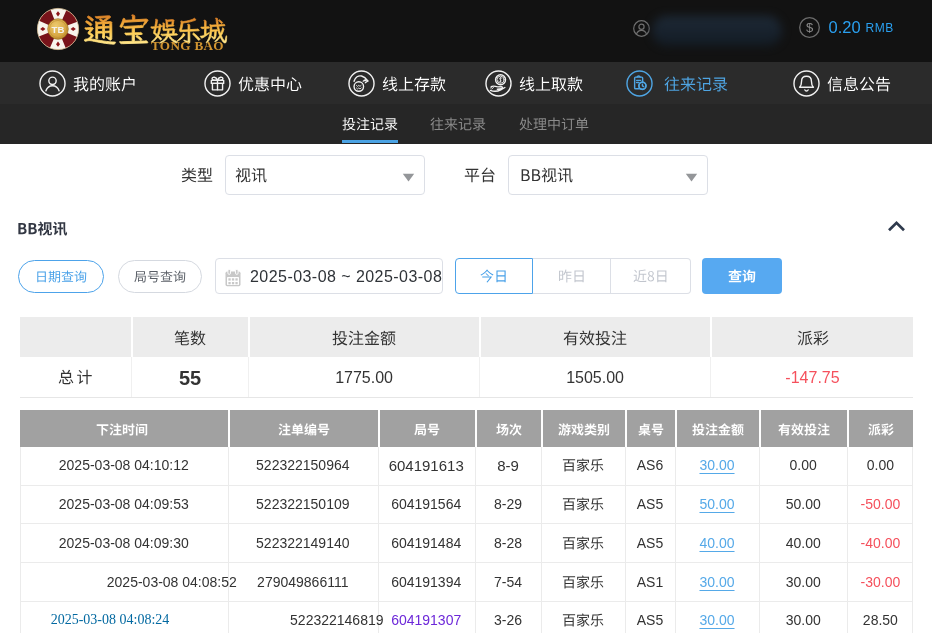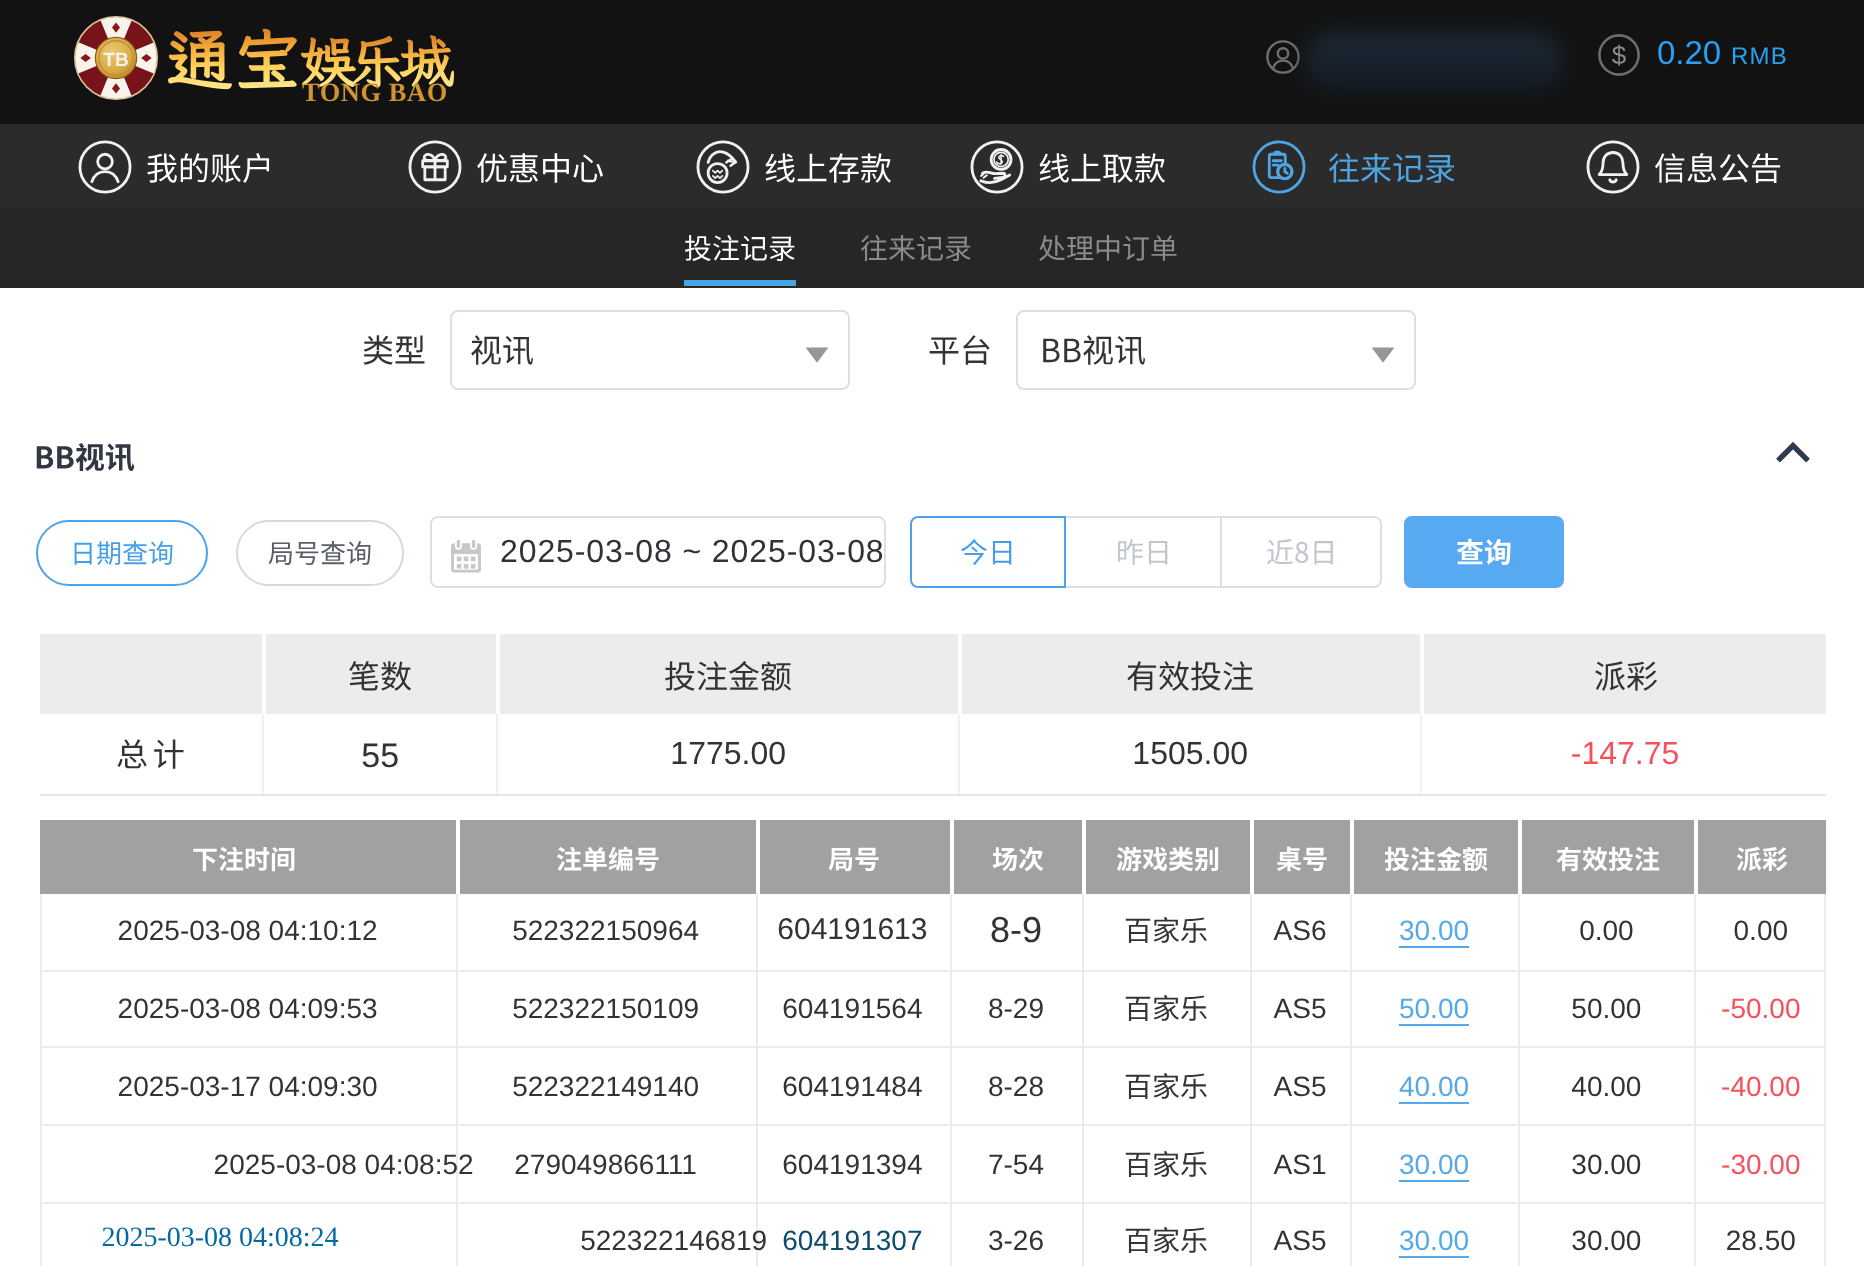--- a/index.html
+++ b/index.html
@@ -363,21 +363,21 @@
   </svg>
 <div style="position:absolute;left:19.6px;top:396.6px;width:893.8px;height:1.2px;background:#e6e6e6"></div>
 <div style="position:absolute;left:130.6px;top:357.0px;width:1.0px;height:39.6px;background:#f0f0f0"></div>
 <div style="position:absolute;left:247.6px;top:357.0px;width:1.0px;height:39.6px;background:#f0f0f0"></div>
 <div style="position:absolute;left:478.6px;top:357.0px;width:1.0px;height:39.6px;background:#f0f0f0"></div>
 <div style="position:absolute;left:709.6px;top:357.0px;width:1.0px;height:39.6px;background:#f0f0f0"></div>
 <svg class="z" style="left:57.8px;top:369.3px;width:34.40px;height:16px" viewBox="0 0 2150 1000" fill="#333">
     <use href="#qae"></use>
     <use href="#qaC" x="1150"></use>
   </svg>
-<div class="t tc" style="left:190.1px;top:377.5px;font-size:17px;color:#333;font-weight:400;text-align:right;">55</div>
+<div class="t tc" style="left:190.1px;top:377.5px;font-size:20px;color:#333;font-weight:700;text-align:right;">55</div>
 <div class="t tc" style="left:364.1px;top:377.5px;font-size:16px;color:#333;font-weight:400;">1775.00</div>
 <div class="t tc" style="left:595.1px;top:377.5px;font-size:16px;color:#333;font-weight:400;">1505.00</div>
 <div class="t tc" style="left:812.5px;top:377.5px;font-size:16px;color:#f5505c;font-weight:400;">-147.75</div>
 <div style="position:absolute;left:19.6px;top:410.0px;width:208.4px;height:36.6px;background:#a1a1a1"></div>
 <svg class="z" style="left:95.8px;top:422.5px;width:52.00px;height:13px" viewBox="0 0 4000 1000" fill="#fff">
     <use href="#qb"></use>
     <use href="#qq" x="1000"></use>
     <use href="#ql" x="2000"></use>
     <use href="#qz" x="3000"></use>
   </svg>
@@ -439,21 +439,21 @@
 <div style="position:absolute;left:759.0px;top:446.6px;width:1.0px;height:186.4px;background:#ebebeb"></div>
 <div style="position:absolute;left:847.4px;top:446.6px;width:1.0px;height:186.4px;background:#ebebeb"></div>
 <div style="position:absolute;left:912.4px;top:446.6px;width:1.0px;height:186.4px;background:#ebebeb"></div>
 <div style="position:absolute;left:19.6px;top:484.8px;width:893.8px;height:1.0px;background:#ebebeb"></div>
 <div style="position:absolute;left:19.6px;top:523.4px;width:893.8px;height:1.0px;background:#ebebeb"></div>
 <div style="position:absolute;left:19.6px;top:562.0px;width:893.8px;height:1.0px;background:#ebebeb"></div>
 <div style="position:absolute;left:19.6px;top:600.6px;width:893.8px;height:1.0px;background:#ebebeb"></div>
 <div class="t tc" style="left:123.8px;top:465.4px;font-size:14px;color:#333;font-weight:400;">2025-03-08 04:10:12</div>
 <div class="t tc" style="left:302.8px;top:465.4px;font-size:14px;color:#333;font-weight:400;">522322150964</div>
 <div class="t tc" style="left:426.2px;top:465.4px;font-size:15px;color:#333;font-weight:400;">604191613</div>
-<div class="t tc" style="left:508.0px;top:465.4px;font-size:18px;color:#333;font-weight:400;">8-9</div>
+<div class="t tc" style="left:508.0px;top:465.4px;font-size:15px;color:#333;font-weight:400;">8-9</div>
 <svg class="z" style="left:562.0px;top:458.4px;width:42.00px;height:14px" viewBox="0 0 3000 1000" fill="#333">
     <use href="#qaw"></use>
     <use href="#qX" x="1000"></use>
     <use href="#qK" x="2000"></use>
   </svg>
 <div class="t tc" style="left:650.0px;top:465.4px;font-size:14px;color:#333;font-weight:400;">AS6</div>
 <div class="t tc" style="left:717.0px;top:465.4px;font-size:14px;color:#55a9e8;font-weight:400;text-decoration:underline;text-underline-offset:3px;">30.00</div>
 <div class="t tc" style="left:803.2px;top:465.4px;font-size:14px;color:#333;font-weight:400;">0.00</div>
 <div class="t tc" style="left:880.4px;top:465.4px;font-size:14px;color:#333;font-weight:400;">0.00</div>
 <div class="t tc" style="left:123.8px;top:504.1px;font-size:14px;color:#333;font-weight:400;">2025-03-08 04:09:53</div>
@@ -462,21 +462,21 @@
 <div class="t tc" style="left:508.0px;top:504.1px;font-size:14px;color:#333;font-weight:400;">8-29</div>
 <svg class="z" style="left:562.0px;top:497.1px;width:42.00px;height:14px" viewBox="0 0 3000 1000" fill="#333">
     <use href="#qaw"></use>
     <use href="#qX" x="1000"></use>
     <use href="#qK" x="2000"></use>
   </svg>
 <div class="t tc" style="left:650.0px;top:504.1px;font-size:14px;color:#333;font-weight:400;">AS5</div>
 <div class="t tc" style="left:717.0px;top:504.1px;font-size:14px;color:#55a9e8;font-weight:400;text-decoration:underline;text-underline-offset:3px;">50.00</div>
 <div class="t tc" style="left:803.2px;top:504.1px;font-size:14px;color:#333;font-weight:400;">50.00</div>
 <div class="t tc" style="left:880.4px;top:504.1px;font-size:14px;color:#f5505c;font-weight:400;">-50.00</div>
-<div class="t tc" style="left:123.8px;top:542.8px;font-size:14px;color:#333;font-weight:400;">2025-03-17 04:09:30</div>
+<div class="t tc" style="left:123.8px;top:542.8px;font-size:14px;color:#333;font-weight:400;">2025-03-08 04:09:30</div>
 <div class="t tc" style="left:302.8px;top:542.8px;font-size:14px;color:#333;font-weight:400;">522322149140</div>
 <div class="t tc" style="left:426.2px;top:542.8px;font-size:14px;color:#333;font-weight:400;">604191484</div>
 <div class="t tc" style="left:508.0px;top:542.8px;font-size:14px;color:#333;font-weight:400;">8-28</div>
 <svg class="z" style="left:562.0px;top:535.8px;width:42.00px;height:14px" viewBox="0 0 3000 1000" fill="#333">
     <use href="#qaw"></use>
     <use href="#qX" x="1000"></use>
     <use href="#qK" x="2000"></use>
   </svg>
 <div class="t tc" style="left:650.0px;top:542.8px;font-size:14px;color:#333;font-weight:400;">AS5</div>
 <div class="t tc" style="left:717.0px;top:542.8px;font-size:14px;color:#55a9e8;font-weight:400;text-decoration:underline;text-underline-offset:3px;">40.00</div>
@@ -490,21 +490,21 @@
     <use href="#qaw"></use>
     <use href="#qX" x="1000"></use>
     <use href="#qK" x="2000"></use>
   </svg>
 <div class="t tc" style="left:650.0px;top:581.5px;font-size:14px;color:#333;font-weight:400;">AS1</div>
 <div class="t tc" style="left:717.0px;top:581.5px;font-size:14px;color:#55a9e8;font-weight:400;text-decoration:underline;text-underline-offset:3px;">30.00</div>
 <div class="t tc" style="left:803.2px;top:581.5px;font-size:14px;color:#333;font-weight:400;">30.00</div>
 <div class="t tc" style="left:880.4px;top:581.5px;font-size:14px;color:#f5505c;font-weight:400;">-30.00</div>
 <div class="t tc" style="left:110px;top:620.2px;font-size:14px;color:#0369a1;font-weight:400;font-family:Liberation Serif, serif;">2025-03-08 04:08:24</div>
 <div class="t tc" style="left:302.8px;top:620.2px;font-size:14px;color:#333;font-weight:400;margin-left:34px;">522322146819</div>
-<div class="t tc" style="left:426.2px;top:620.2px;font-size:14px;color:#0c4a6e;font-weight:400;">604191307</div>
+<div class="t tc" style="left:426.2px;top:620.2px;font-size:14px;color:#6d28d9;font-weight:400;">604191307</div>
 <div class="t tc" style="left:508.0px;top:620.2px;font-size:14px;color:#333;font-weight:400;">3-26</div>
 <svg class="z" style="left:562.0px;top:613.2px;width:42.00px;height:14px" viewBox="0 0 3000 1000" fill="#333">
     <use href="#qaw"></use>
     <use href="#qX" x="1000"></use>
     <use href="#qK" x="2000"></use>
   </svg>
 <div class="t tc" style="left:650.0px;top:620.2px;font-size:14px;color:#333;font-weight:400;">AS5</div>
 <div class="t tc" style="left:717.0px;top:620.2px;font-size:14px;color:#55a9e8;font-weight:400;text-decoration:underline;text-underline-offset:3px;">30.00</div>
 <div class="t tc" style="left:803.2px;top:620.2px;font-size:14px;color:#333;font-weight:400;">30.00</div>
 <div class="t tc" style="left:880.4px;top:620.2px;font-size:14px;color:#333;font-weight:400;">28.50</div>

